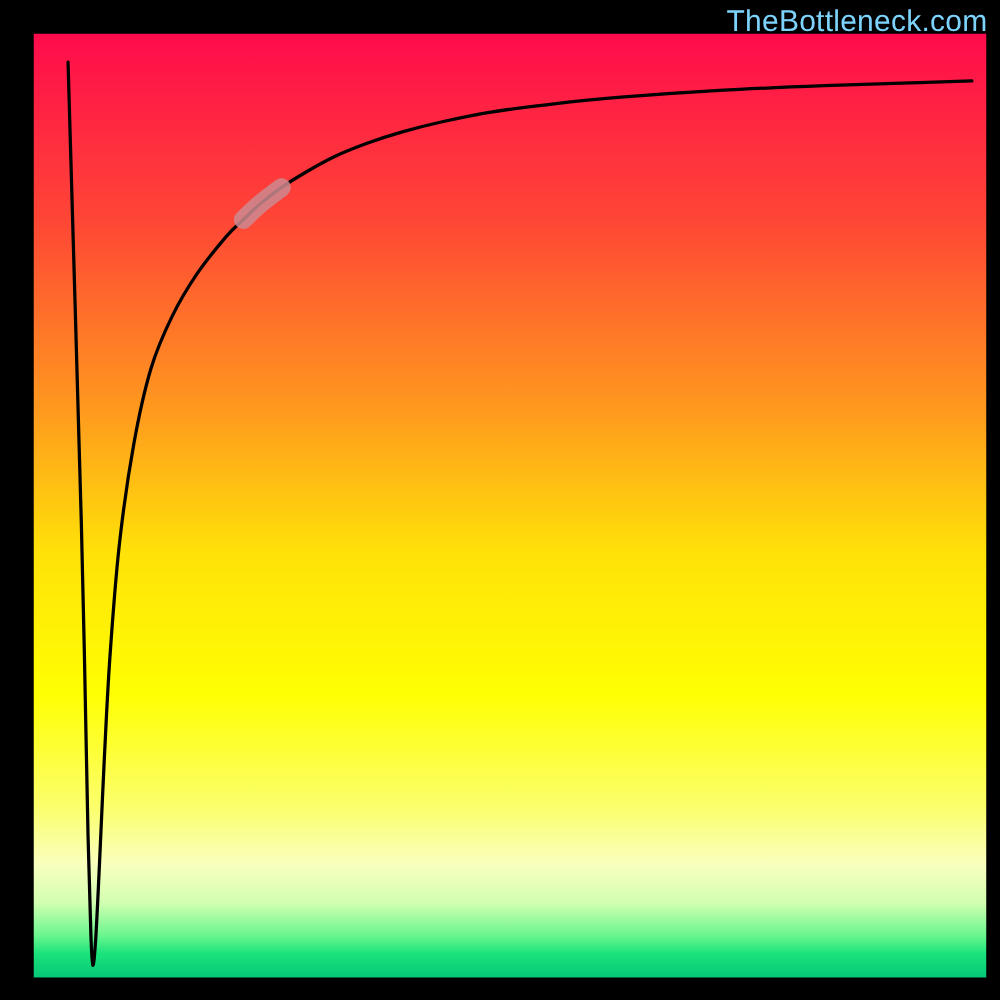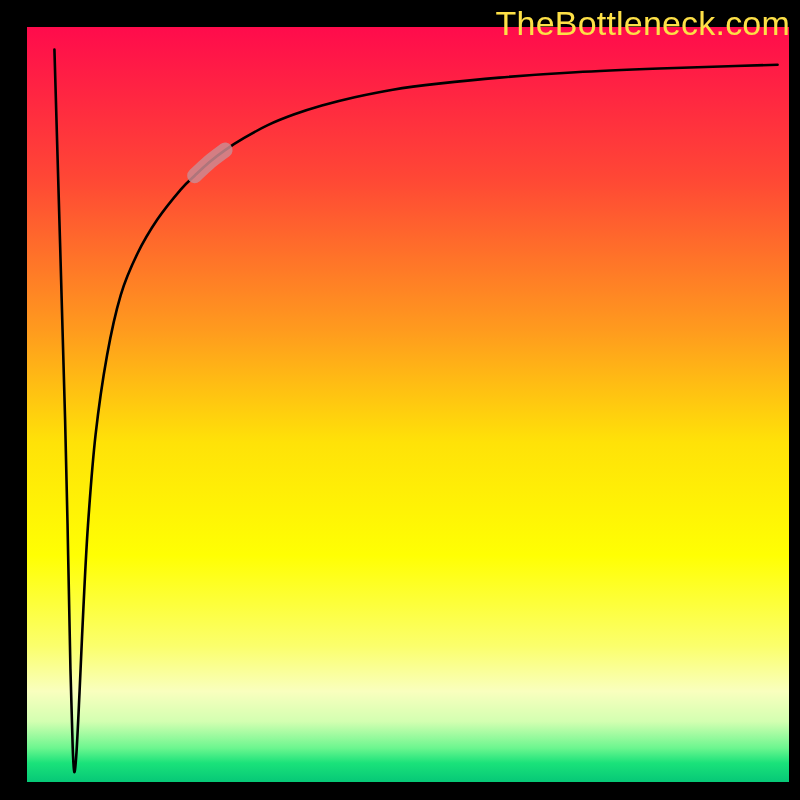--- a/index.html
+++ b/index.html
@@ -14,22 +14,22 @@
     position: relative;
     width: 800px;
     height: 800px;
     background: #000;
   }
   .watermark {
     position: absolute;
     top: 4px;
     right: 10px;
     font-family: Arial, Helvetica, sans-serif;
-    font-size: 34px;
-    color: #fde047;
+    font-size: 24px;
+    color: #7dd3fc;
     letter-spacing: 0.2px;
     z-index: 10;
   }
   svg {
     display: block;
     position: absolute;
     top: 0;
     left: 0;
   }
 </style>

